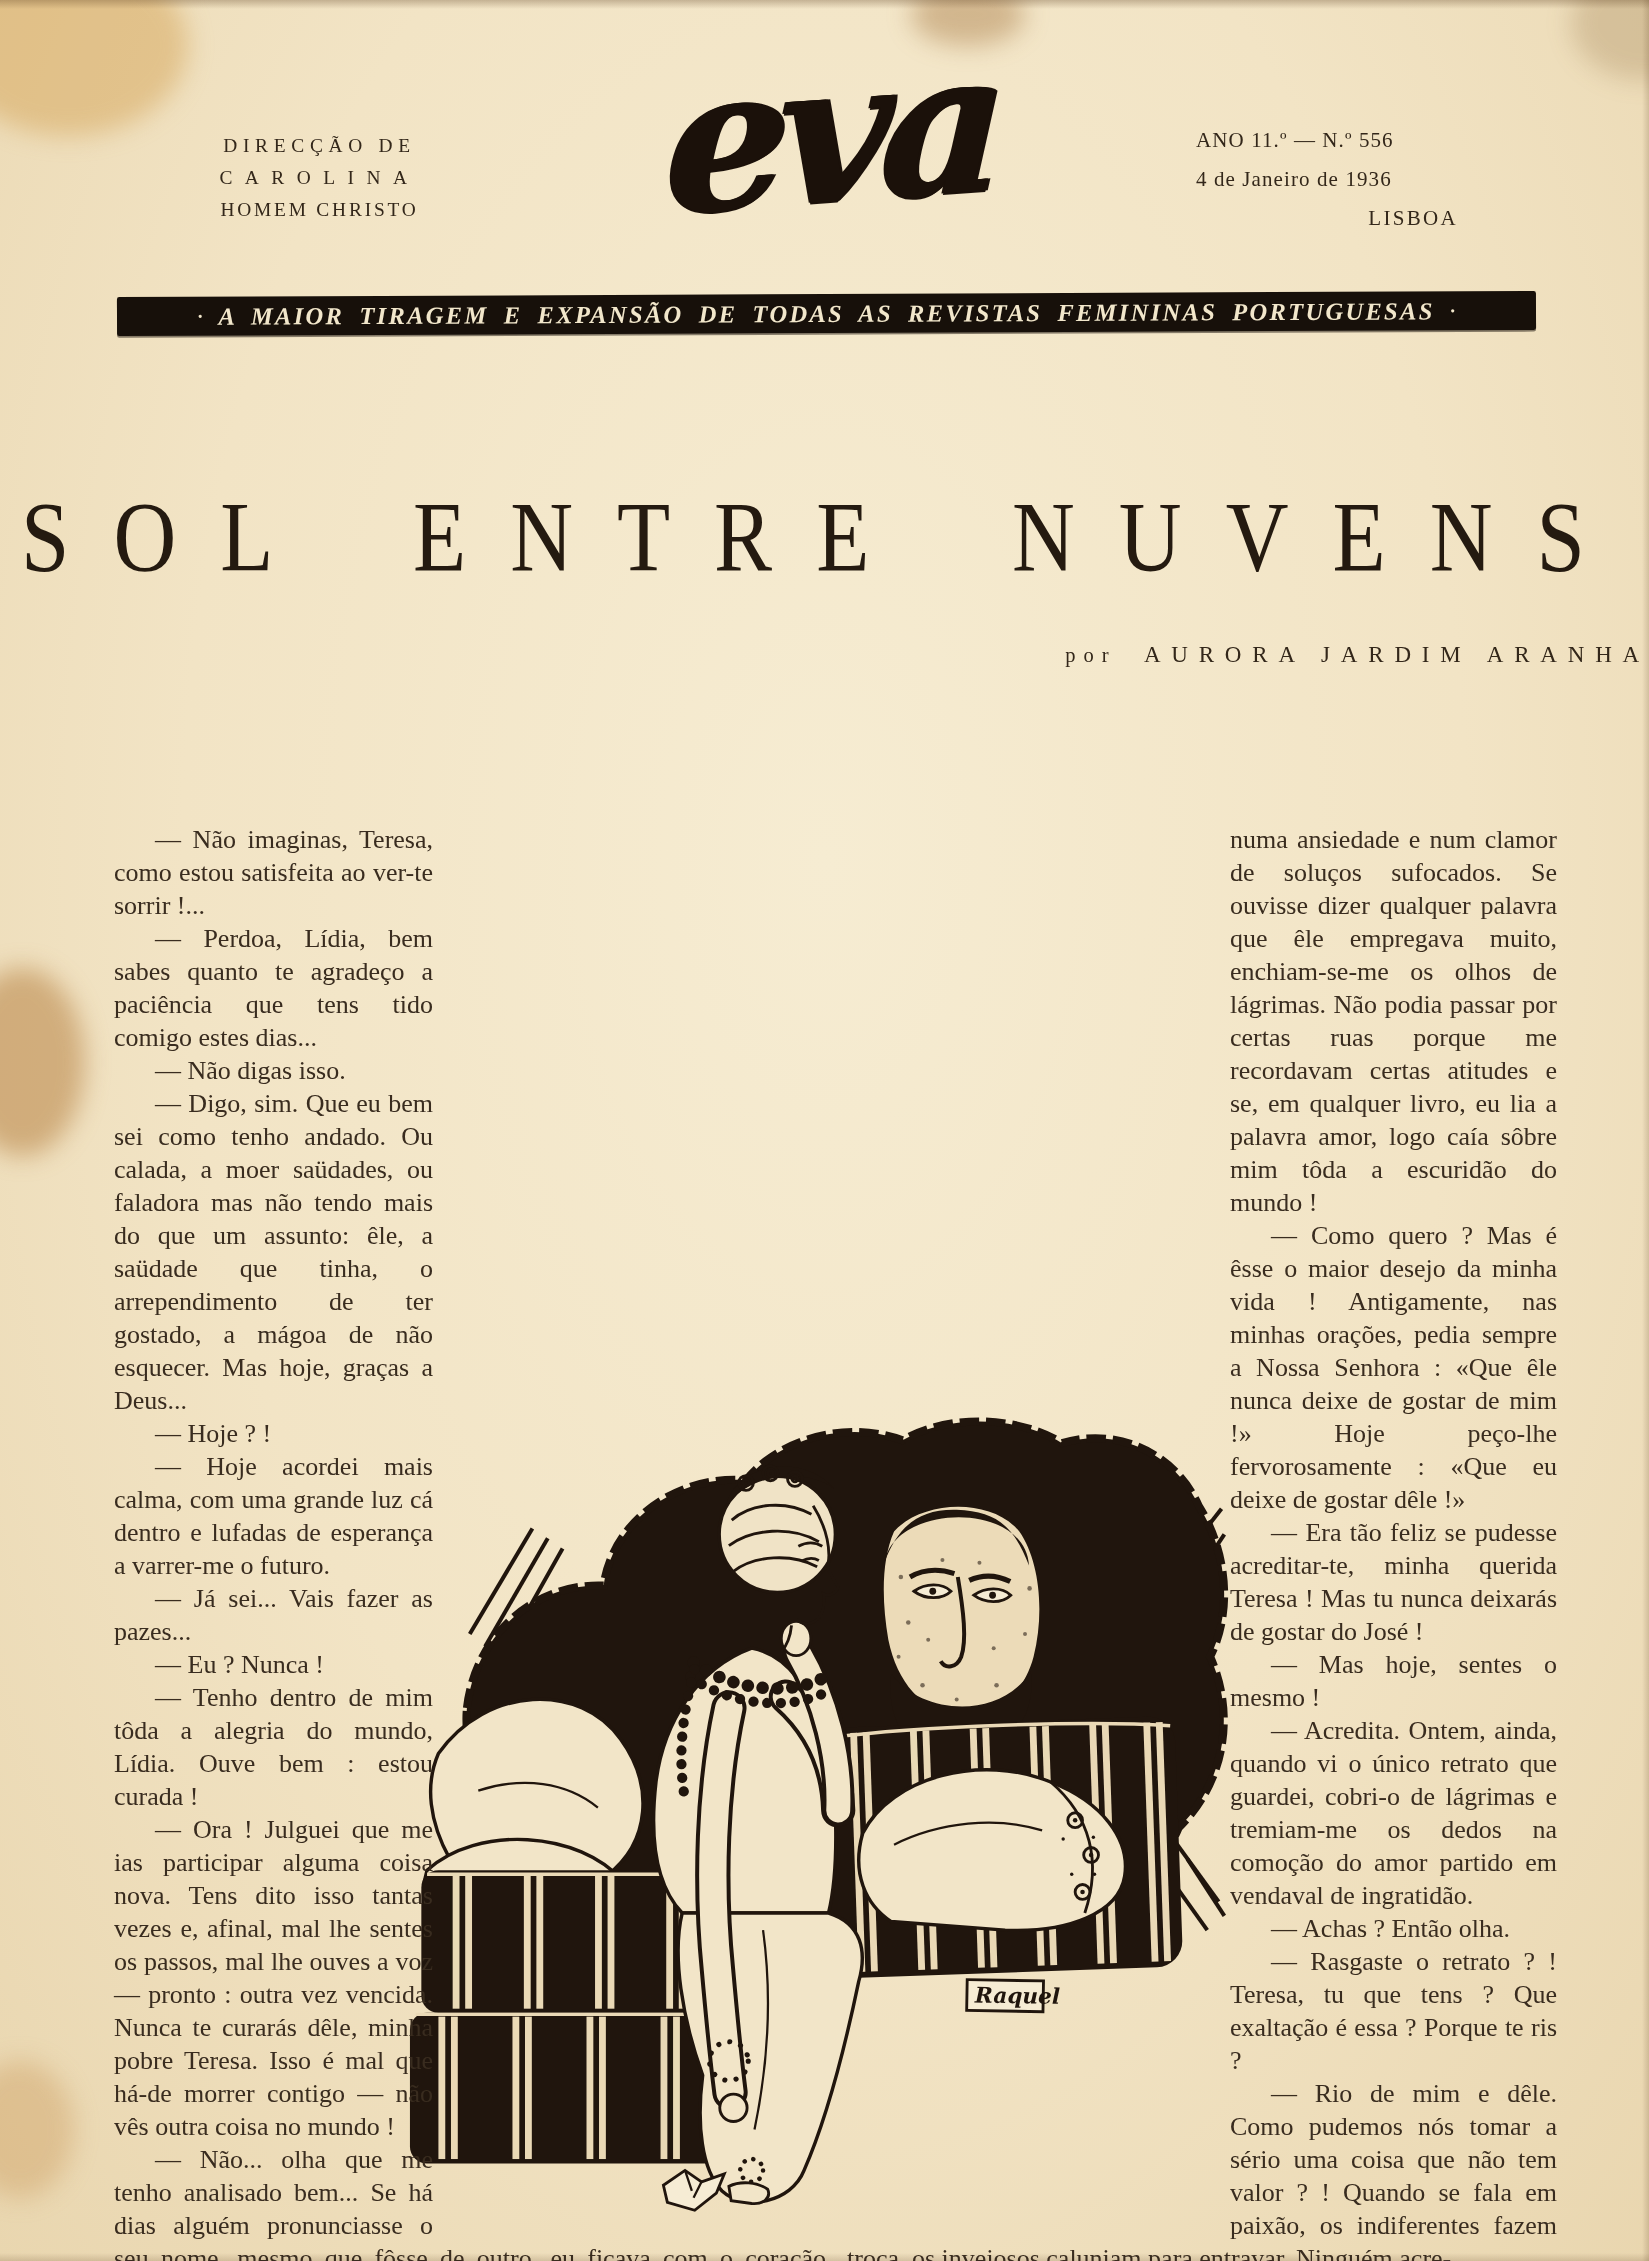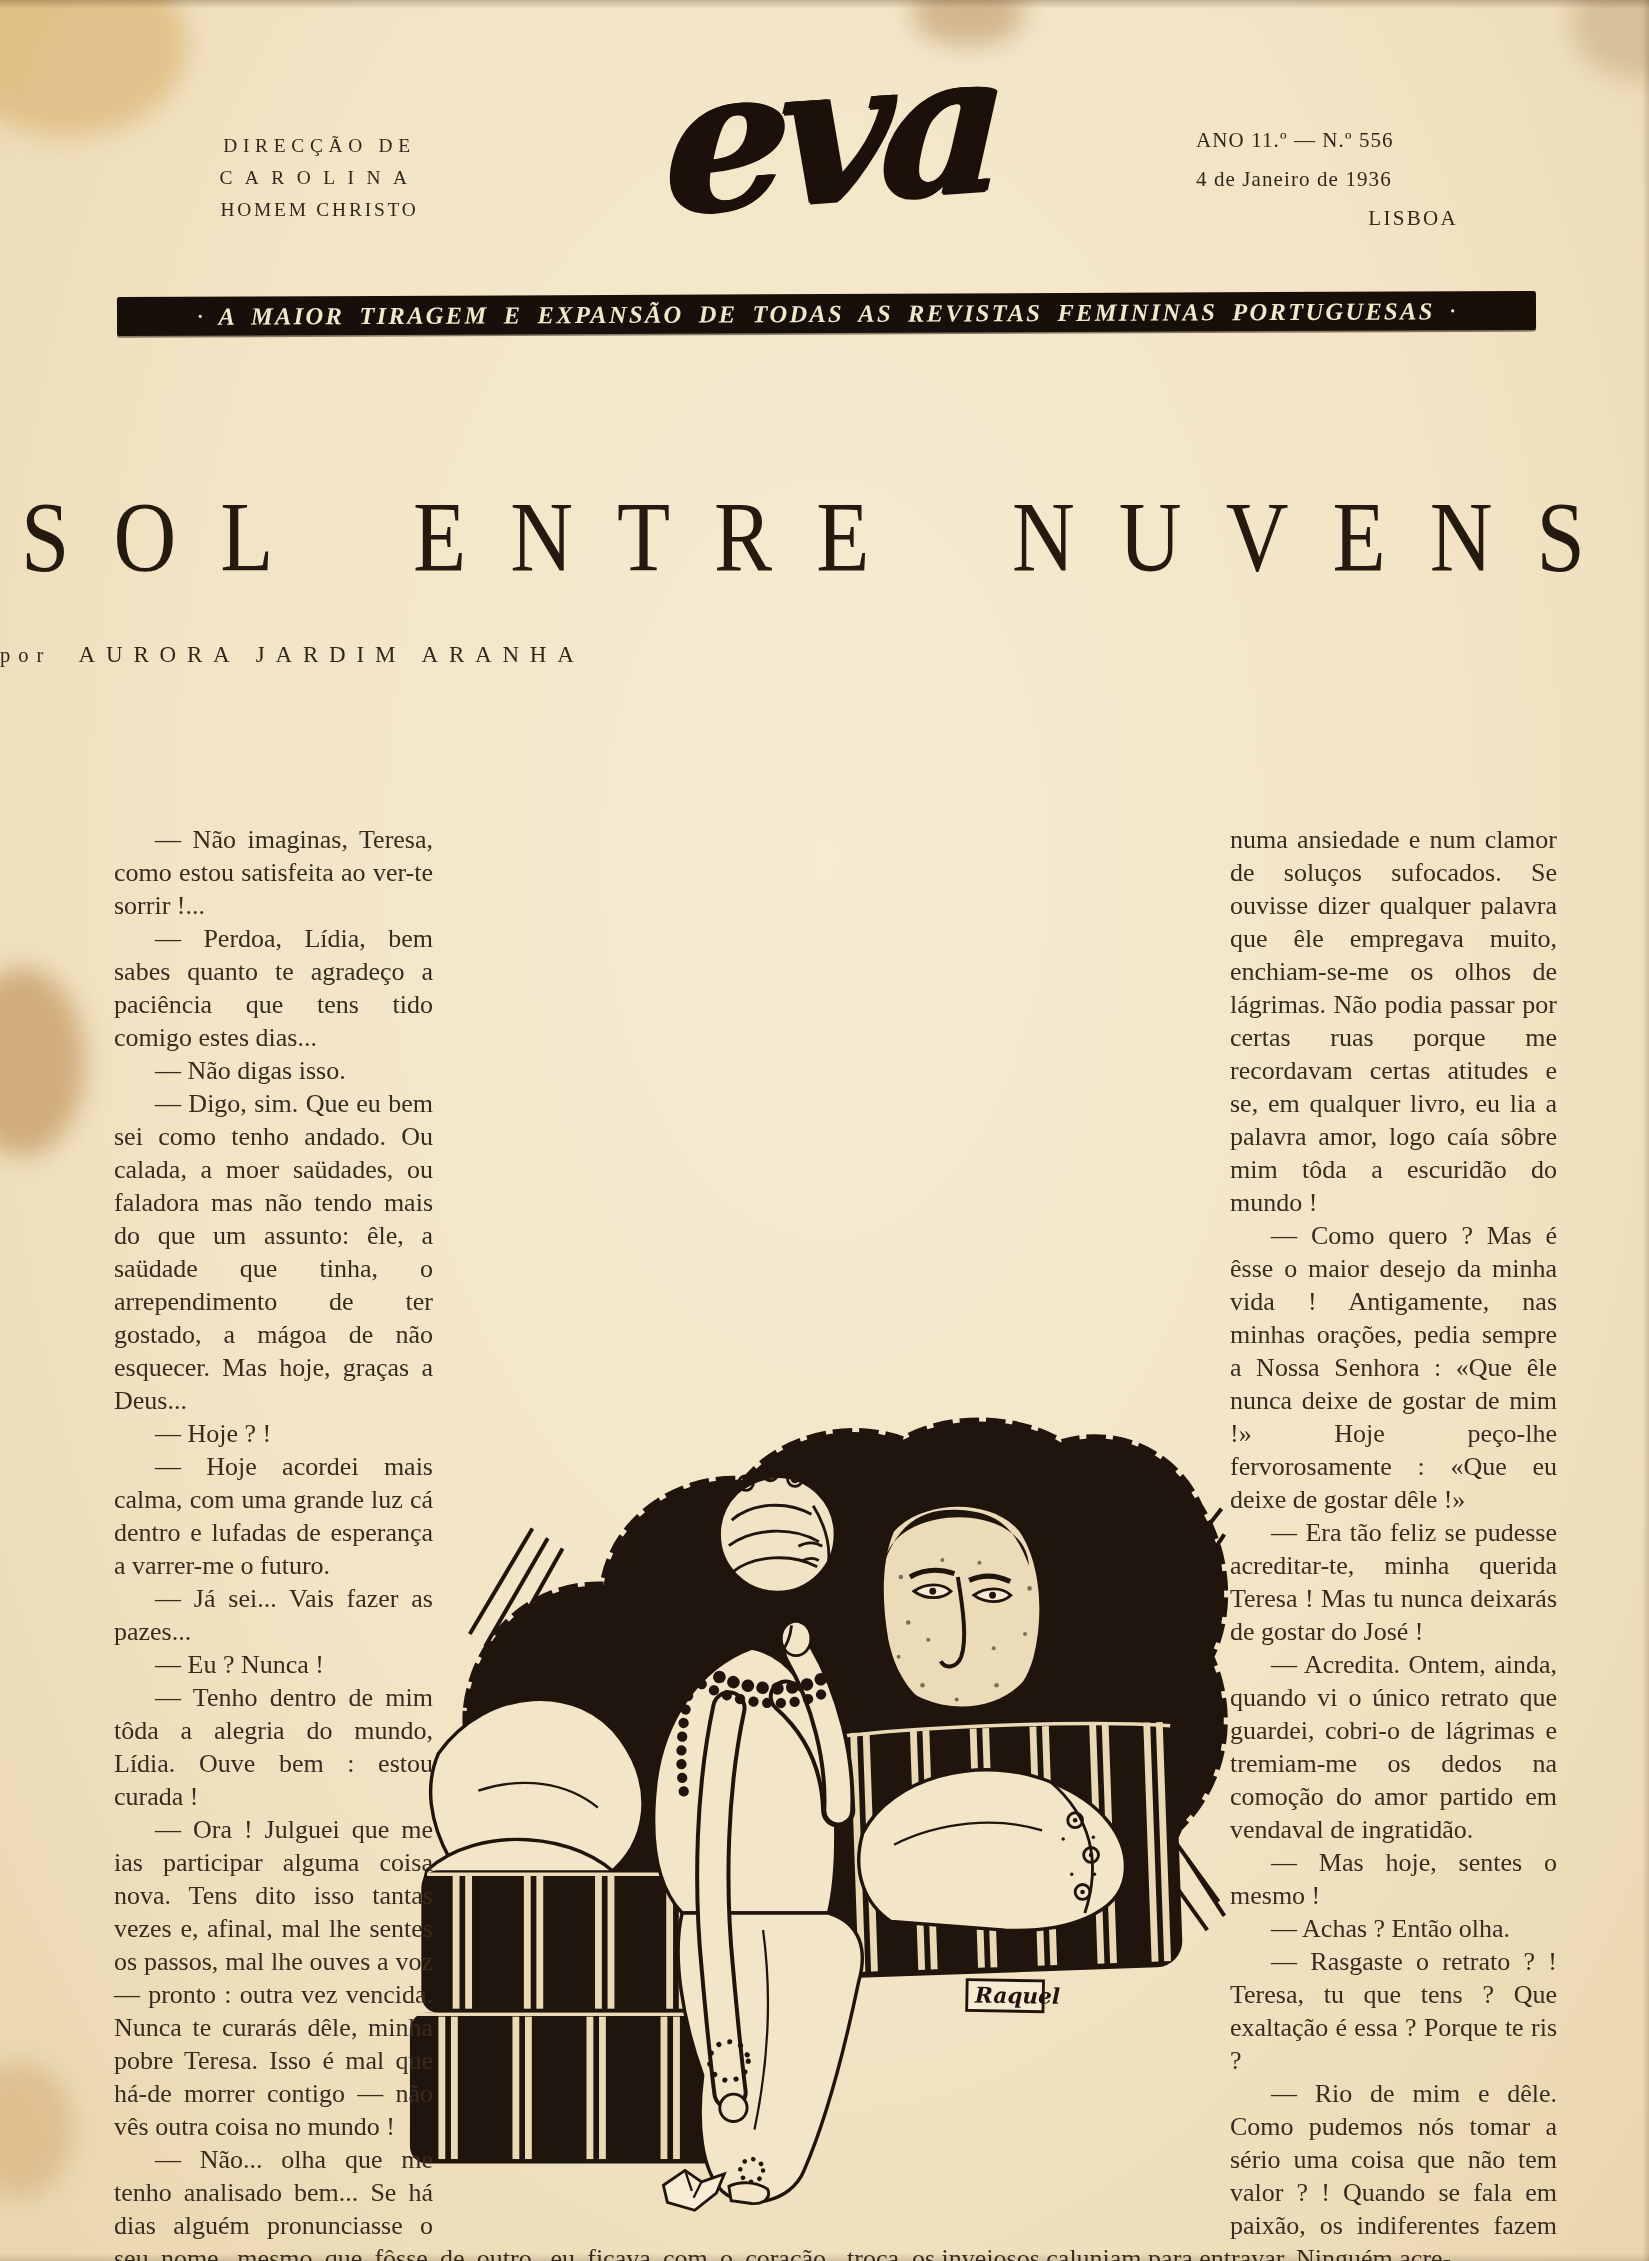--- a/index.html
+++ b/index.html
@@ -62,21 +62,21 @@
   .title{
     position:absolute;left:50%;top:479px;transform:translateX(-50%) scale(1,1.14);
     transform-origin:center top;
     white-space:nowrap;
     font-size:87px;font-weight:400;color:#241a10;
     letter-spacing:44px;word-spacing:33px;
     margin:0;
   }
   .byline{
     position:absolute;left:0;top:642px;width:100%;
-    text-align:left;color:#33271a;white-space:nowrap;
+    text-align:right;color:#33271a;white-space:nowrap;
   }
   .byline .pre{font-size:20.5px;letter-spacing:8px;margin-right:25px;}
   .byline .author{font-size:23px;letter-spacing:10.8px;}
 
   
   .col{position:absolute;top:823px;font-size:26px;line-height:33px;text-align:justify;hyphens:auto;color:#392c1f;}
   .col-left{left:114px;width:712px;}
   .col-right{left:847px;width:710px;}
   .cutout{pointer-events:none;}
   .cutout-left{float:right;width:393px;height:814px;margin-top:594px;}
@@ -320,22 +320,22 @@
         <p class="para">— Não... olha que me tenho analisado bem... Se há dias alguém pronunciasse o seu nome, mesmo que fôsse de outro, eu ficava com o coração alvoroçado</p>
       </div>
   </div>
 
   <div class="col col-right">
     <div class="cutout cutout-right"></div>
     <div>
         <p class="para">numa ansiedade e num clamor de soluços sufocados. Se ouvisse dizer qualquer palavra que êle empregava muito, enchiam-se-me os olhos de lágrimas. Não podia passar por certas ruas porque me recordavam certas atitudes e se, em qualquer livro, eu lia a palavra amor, logo caía sôbre mim tôda a escuridão do mundo !</p>
         <p class="para">— Como quero ? Mas é êsse o maior desejo da minha vida ! Antigamente, nas minhas orações, pedia sempre a Nossa Senhora : «Que êle nunca deixe de gostar de mim !» Hoje peço-lhe fervorosamente : «Que eu deixe de gostar dêle !»</p>
         <p class="para">— Era tão feliz se pudesse acreditar-te, minha querida Teresa ! Mas tu nunca deixarás de gostar do José !</p>
+        <p class="para">— Mas hoje, sentes o mesmo !</p>
         <p class="para">— Acredita. Ontem, ainda, quando vi o único retrato que guardei, cobri-o de lágrimas e tremiam-me os dedos na comoção do amor partido em vendaval de ingratidão.</p>
-        <p class="para">— Mas hoje, sentes o mesmo !</p>
         <p class="para">— Achas ? Então olha.</p>
         <p class="para">— Rasgaste o retrato ? ! Teresa, tu que tens ? Que exaltação é essa ? Porque te ris ?</p>
         <p class="para">— Rio de mim e dêle. Como pudemos nós tomar a sério uma coisa que não tem valor ? ! Quando se fala em paixão, os indiferentes fazem troça, os invejosos caluniam para entravar. Ninguém acre-</p>
       </div>
 
   </div>
 
 </div>
 
 

